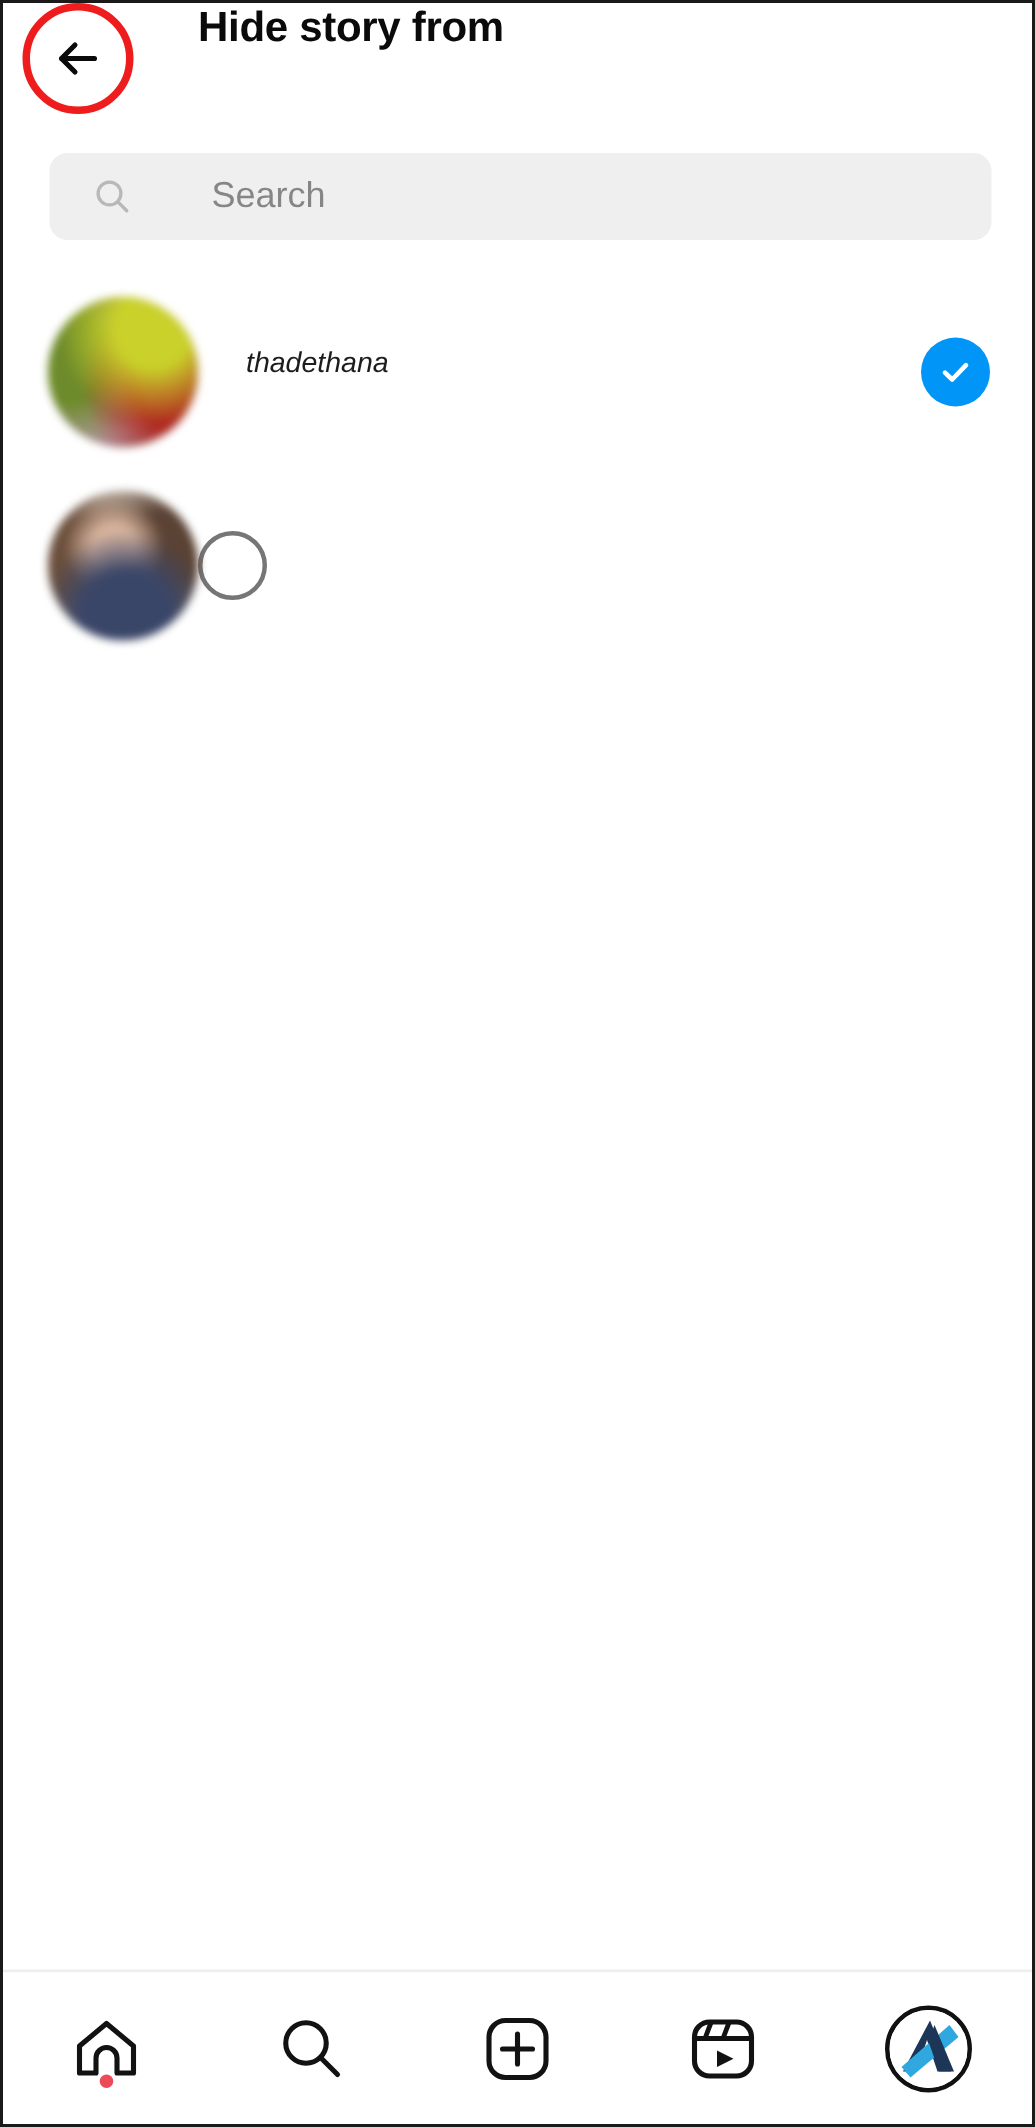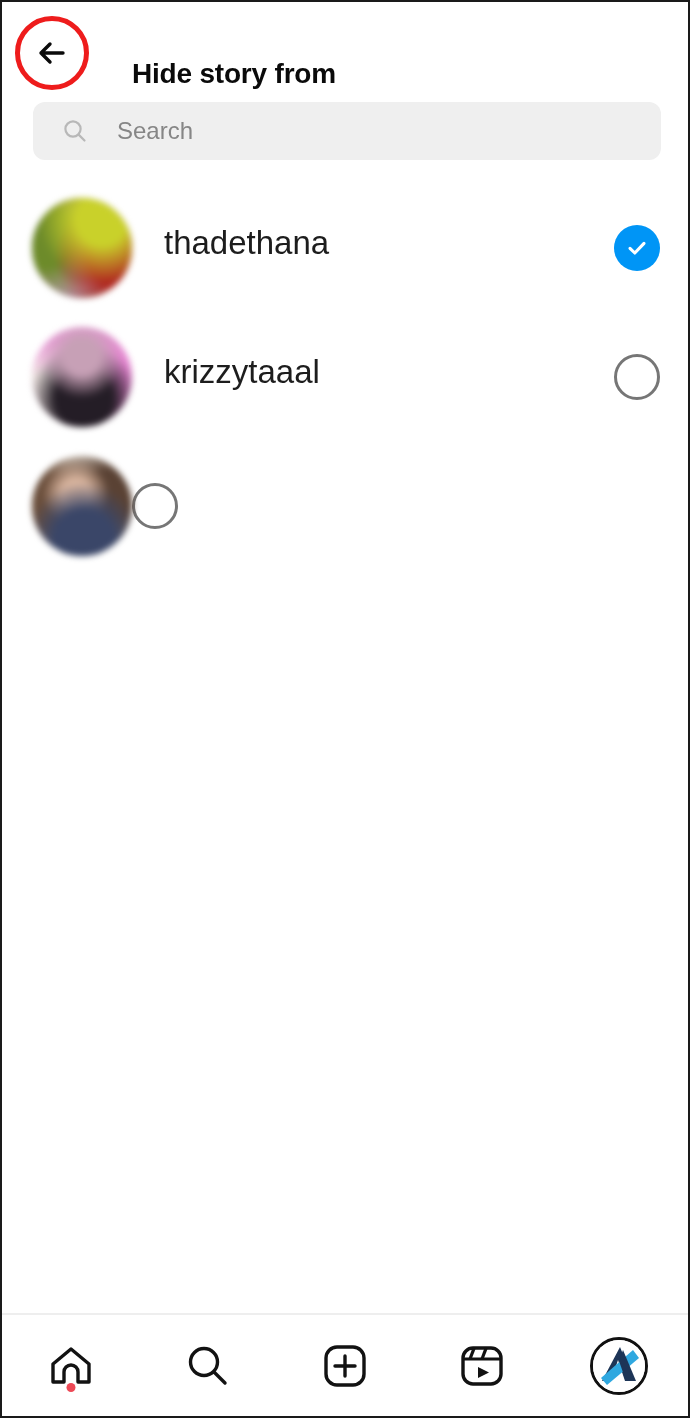--- a/index.html
+++ b/index.html
@@ -21,21 +21,21 @@
     overflow: hidden;
   }
 
   
   #header {
     position: absolute;
     top: 0; left: 0;
     width: 100%;
     height: 88px;
     display: flex;
-    align-items: flex-end;
+    align-items: flex-start;
     background: #ffffff;
   }
 
   #back-btn {
     position: relative;
     width: 74px;
     height: 74px;
     margin-left: 13px;
     display: flex;
     align-items: center;
@@ -69,20 +69,21 @@
     position: absolute;
     top: 100px;
     left: 31px;
     width: 628px;
     height: 58px;
     background: #efefef;
     border-radius: 12px;
     display: flex;
     align-items: center;
     cursor: text;
+    gap: 24px;
   }
 
   #search-icon {
     width: 26px;
     height: 26px;
     margin-left: 29px;
     flex: none;
   }
 
   #search-placeholder {
@@ -122,24 +123,25 @@
 
   .avatar .layer { position: absolute; inset: 0; }
 
   .user-text {
     margin-left: 32px;
     flex: 1;
     min-width: 0;
   }
 
   .username {
-    font-size: 33px;
+    font-size: 19px;
     color: #1d1d1d;
     line-height: 1.1;
     white-space: nowrap;
+    font-style: italic;
   }
 
   .subname {
     font-size: 21px;
     color: #f2f2f2;
     margin-top: 9px;
     filter: blur(3px);
     white-space: nowrap;
   }
 
@@ -257,34 +259,20 @@
         <div class="username">thadethana</div>
         <div class="subname"></div>
       </div>
       <div class="toggle on">
         <svg width="26" height="26" viewBox="0 0 26 26">
           <path d="M6 13.4 L10.8 18 L20 8.4" fill="none" stroke="#ffffff" stroke-width="3.1" stroke-linecap="round" stroke-linejoin="round"></path>
         </svg>
       </div>
     </div>
 
-    <div class="user-row">
-      <div class="avatar">
-        <div class="layer" style="background:
-          radial-gradient(circle at 50% 30%, #c7a0b6 0 20%, transparent 48%),
-          radial-gradient(circle at 52% 72%, #241d26 0 32%, transparent 62%),
-          radial-gradient(circle at 10% 80%, #efe6e2 0 26%, transparent 56%),
-          linear-gradient(150deg,#f2a8e2 0%,#e88ad4 40%,#d878c4 100%)"></div>
-      </div>
-      <div class="user-text">
-        <div class="username">krizzytaaal</div>
-        <div class="subname"></div>
-      </div>
-      <div class="toggle off"></div>
-    </div>
 
 
 
     <div class="user-row">
       <div class="avatar">
         <div class="layer" style="background:
           radial-gradient(circle at 52% 84%, #3a4668 0 30%, transparent 58%),
           radial-gradient(circle at 44% 38%, #d8b49e 0 17%, transparent 40%),
           radial-gradient(circle at 22% 46%, #6b4f3c 0 28%, transparent 58%),
           radial-gradient(circle at 76% 40%, #5a4234 0 26%, transparent 56%),

